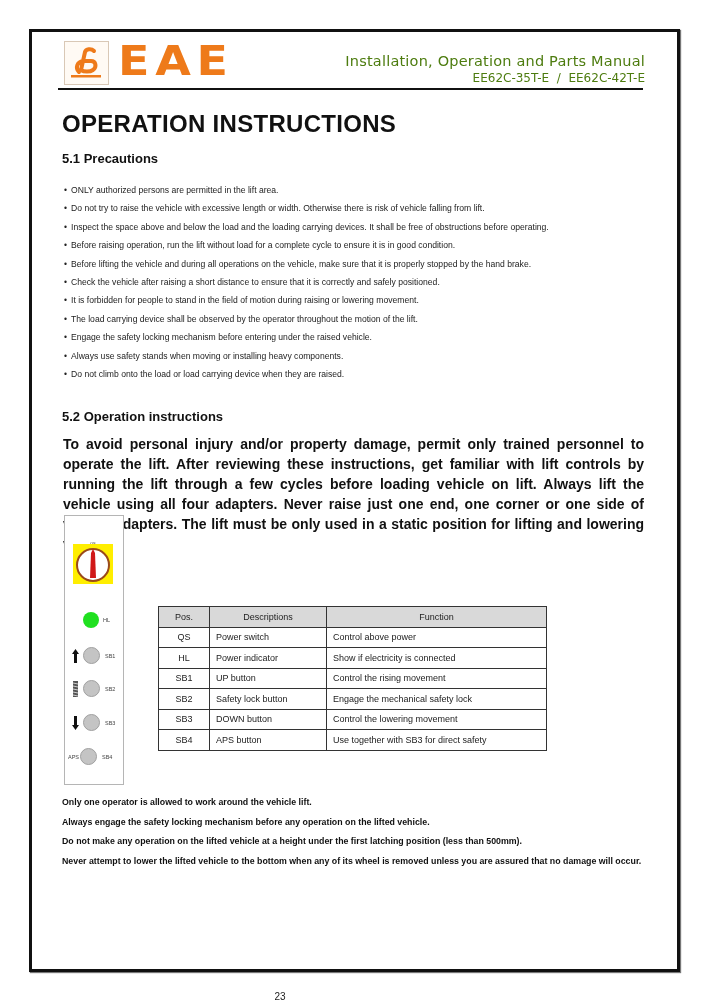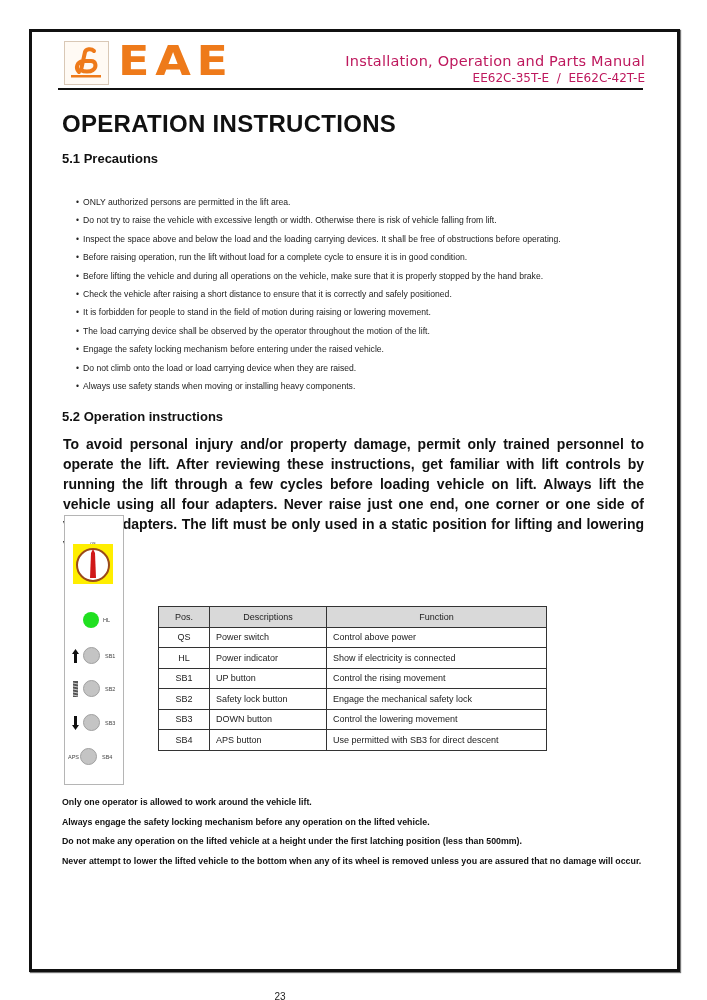--- a/index.html
+++ b/index.html
@@ -1,27 +1,27 @@
 <!DOCTYPE html>
 <html><head>
 <meta charset="utf-8">
 <style>
   html, body { margin:0; padding:0; background:#ffffff; }
   body { width:707px; height:1000px; position:relative; overflow:hidden; font-family:"Liberation Sans", sans-serif; color:#1a1a1a; }
   .page-border { position:absolute; left:29px; top:29px; width:645px; height:937px; border:3px solid #111; box-shadow:1px 1px 1px #777; }
   .logo-box { position:absolute; left:64px; top:41px; width:43px; height:42px; border:1px solid #d9c8b6; background:#fffaf4; }
   .logo-box svg { position:absolute; left:4px; top:4px; }
   .logo-text { position:absolute; left:118px; top:37px; font-family:"DejaVu Sans", sans-serif; font-weight:bold; font-size:40px; letter-spacing:5px; color:#ee7a1a; line-height:48px; transform:scaleX(1.15); transform-origin:left; }
-  .header-right { position:absolute; right:62px; top:52px; text-align:right; font-family:"DejaVu Sans", sans-serif; color:#be185d; }
+  .header-right { position:absolute; right:62px; top:52px; text-align:right; font-family:"DejaVu Sans", sans-serif; color:#4d7c0f; }
   .header-title { font-size:14.5px; line-height:18px; font-weight:normal; letter-spacing:0.2px; }
   .header-models { font-size:12px; line-height:16px; }
   .header-rule { position:absolute; left:58px; top:88px; width:585px; height:2px; background:#111; }
   .page-title { position:absolute; left:62px; top:110px; font-size:24px; font-weight:bold; letter-spacing:0.3px; color:#111; margin:0; }
   .section-head { position:absolute; left:62px; font-size:13px; font-weight:bold; margin:0; color:#111; }
-  .bullets { position:absolute; left:64px; top:181px; width:590px; margin:12px; padding:0; list-style:none; }
+  .bullets { position:absolute; left:64px; top:181px; width:590px; margin:0; padding:0; list-style:none; }
   .bullets li { font-size:8.6px; line-height:18.4px; height:18.4px; white-space:nowrap; color:#222; }
   .bullets li::before { content:"•"; margin-right:4px; }
   .para { position:absolute; left:62px; top:433px; width:581px; font-size:14px; line-height:20px; font-weight:bold; text-align:justify; margin:1px; color:#111; }
   .panel { position:absolute; left:64px; top:515px; width:58px; height:268px; border:1px solid #b5b5b5; background:#fff; }
   .qs { position:absolute; left:8px; top:28px; width:40px; height:40px; background:#ffee00; }
   .qs-label { position:absolute; left:25px; top:25px; font-size:4px; color:#333; }
   .ctrl { position:absolute; display:flex; align-items:center; font-size:5.5px; color:#444; }
   .lamp { width:16px; height:16px; border-radius:50%; background:#20e020; }
   .btn { width:17px; height:17px; border-radius:50%; background:#c4c4c4; border:1px solid #a0a0a0; box-sizing:border-box; }
   table.fn { position:absolute; left:158px; top:606px; width:389px; border-collapse:collapse; font-size:9px; color:#222; }
@@ -60,22 +60,22 @@
 <ul class="bullets">
   <li>ONLY authorized persons are permitted in the lift area.</li>
   <li>Do not try to raise the vehicle with excessive length or width. Otherwise there is risk of vehicle falling from lift.</li>
   <li>Inspect the space above and below the load and the loading carrying devices. It shall be free of obstructions before operating.</li>
   <li>Before raising operation, run the lift without load for a complete cycle to ensure it is in good condition.</li>
   <li>Before lifting the vehicle and during all operations on the vehicle, make sure that it is properly stopped by the hand brake.</li>
   <li>Check the vehicle after raising a short distance to ensure that it is correctly and safely positioned.</li>
   <li>It is forbidden for people to stand in the field of motion during raising or lowering movement.</li>
   <li>The load carrying device shall be observed by the operator throughout the motion of the lift.</li>
   <li>Engage the safety locking mechanism before entering under the raised vehicle.</li>
+  <li>Always use safety stands when moving or installing heavy components.</li>
   <li>Do not climb onto the load or load carrying device when they are raised.</li>
-  <li>Always use safety stands when moving or installing heavy components.</li>
 </ul>
 
 <h2 class="section-head" style="top:409px;">5.2 Operation instructions</h2>
 <p class="para">To avoid personal injury and/or property damage, permit only trained personnel to operate the lift. After reviewing these instructions, get familiar with lift controls by running the lift through a few cycles before loading vehicle on lift. Always lift the vehicle using all four adapters. Never raise just one end, one corner or one side of vehicle adapters. The lift must be only used in a static position for lifting and lowering vehicles.</p>
 
 <div class="panel">
   <span class="qs-label">QS</span>
   <div class="qs">
     <svg width="40" height="40" viewBox="0 0 40 40">
       <circle cx="20" cy="21" r="16" fill="#fff" stroke="#9a4a1a" stroke-width="2"></circle>
@@ -152,21 +152,21 @@
       <td>Engage the mechanical safety lock</td>
     </tr>
     <tr>
       <td class="pos">SB3</td>
       <td class="desc">DOWN button</td>
       <td>Control the lowering movement</td>
     </tr>
     <tr>
       <td class="pos">SB4</td>
       <td class="desc">APS button</td>
-      <td>Use permitted with SB3 for direct descent</td>
+      <td>Use together with SB3 for direct safety</td>
     </tr>
   </tbody>
 </table>
 
 <div class="notes">
   <p>Only one operator is allowed to work around the vehicle lift.</p>
   <p>Always engage the safety locking mechanism before any operation on the lifted vehicle.</p>
   <p>Do not make any operation on the lifted vehicle at a height under the first latching position (less than 500mm).</p>
   <p>Never attempt to lower the lifted vehicle to the bottom when any of its wheel is removed unless you are assured that no damage will occur.</p>
 </div>

